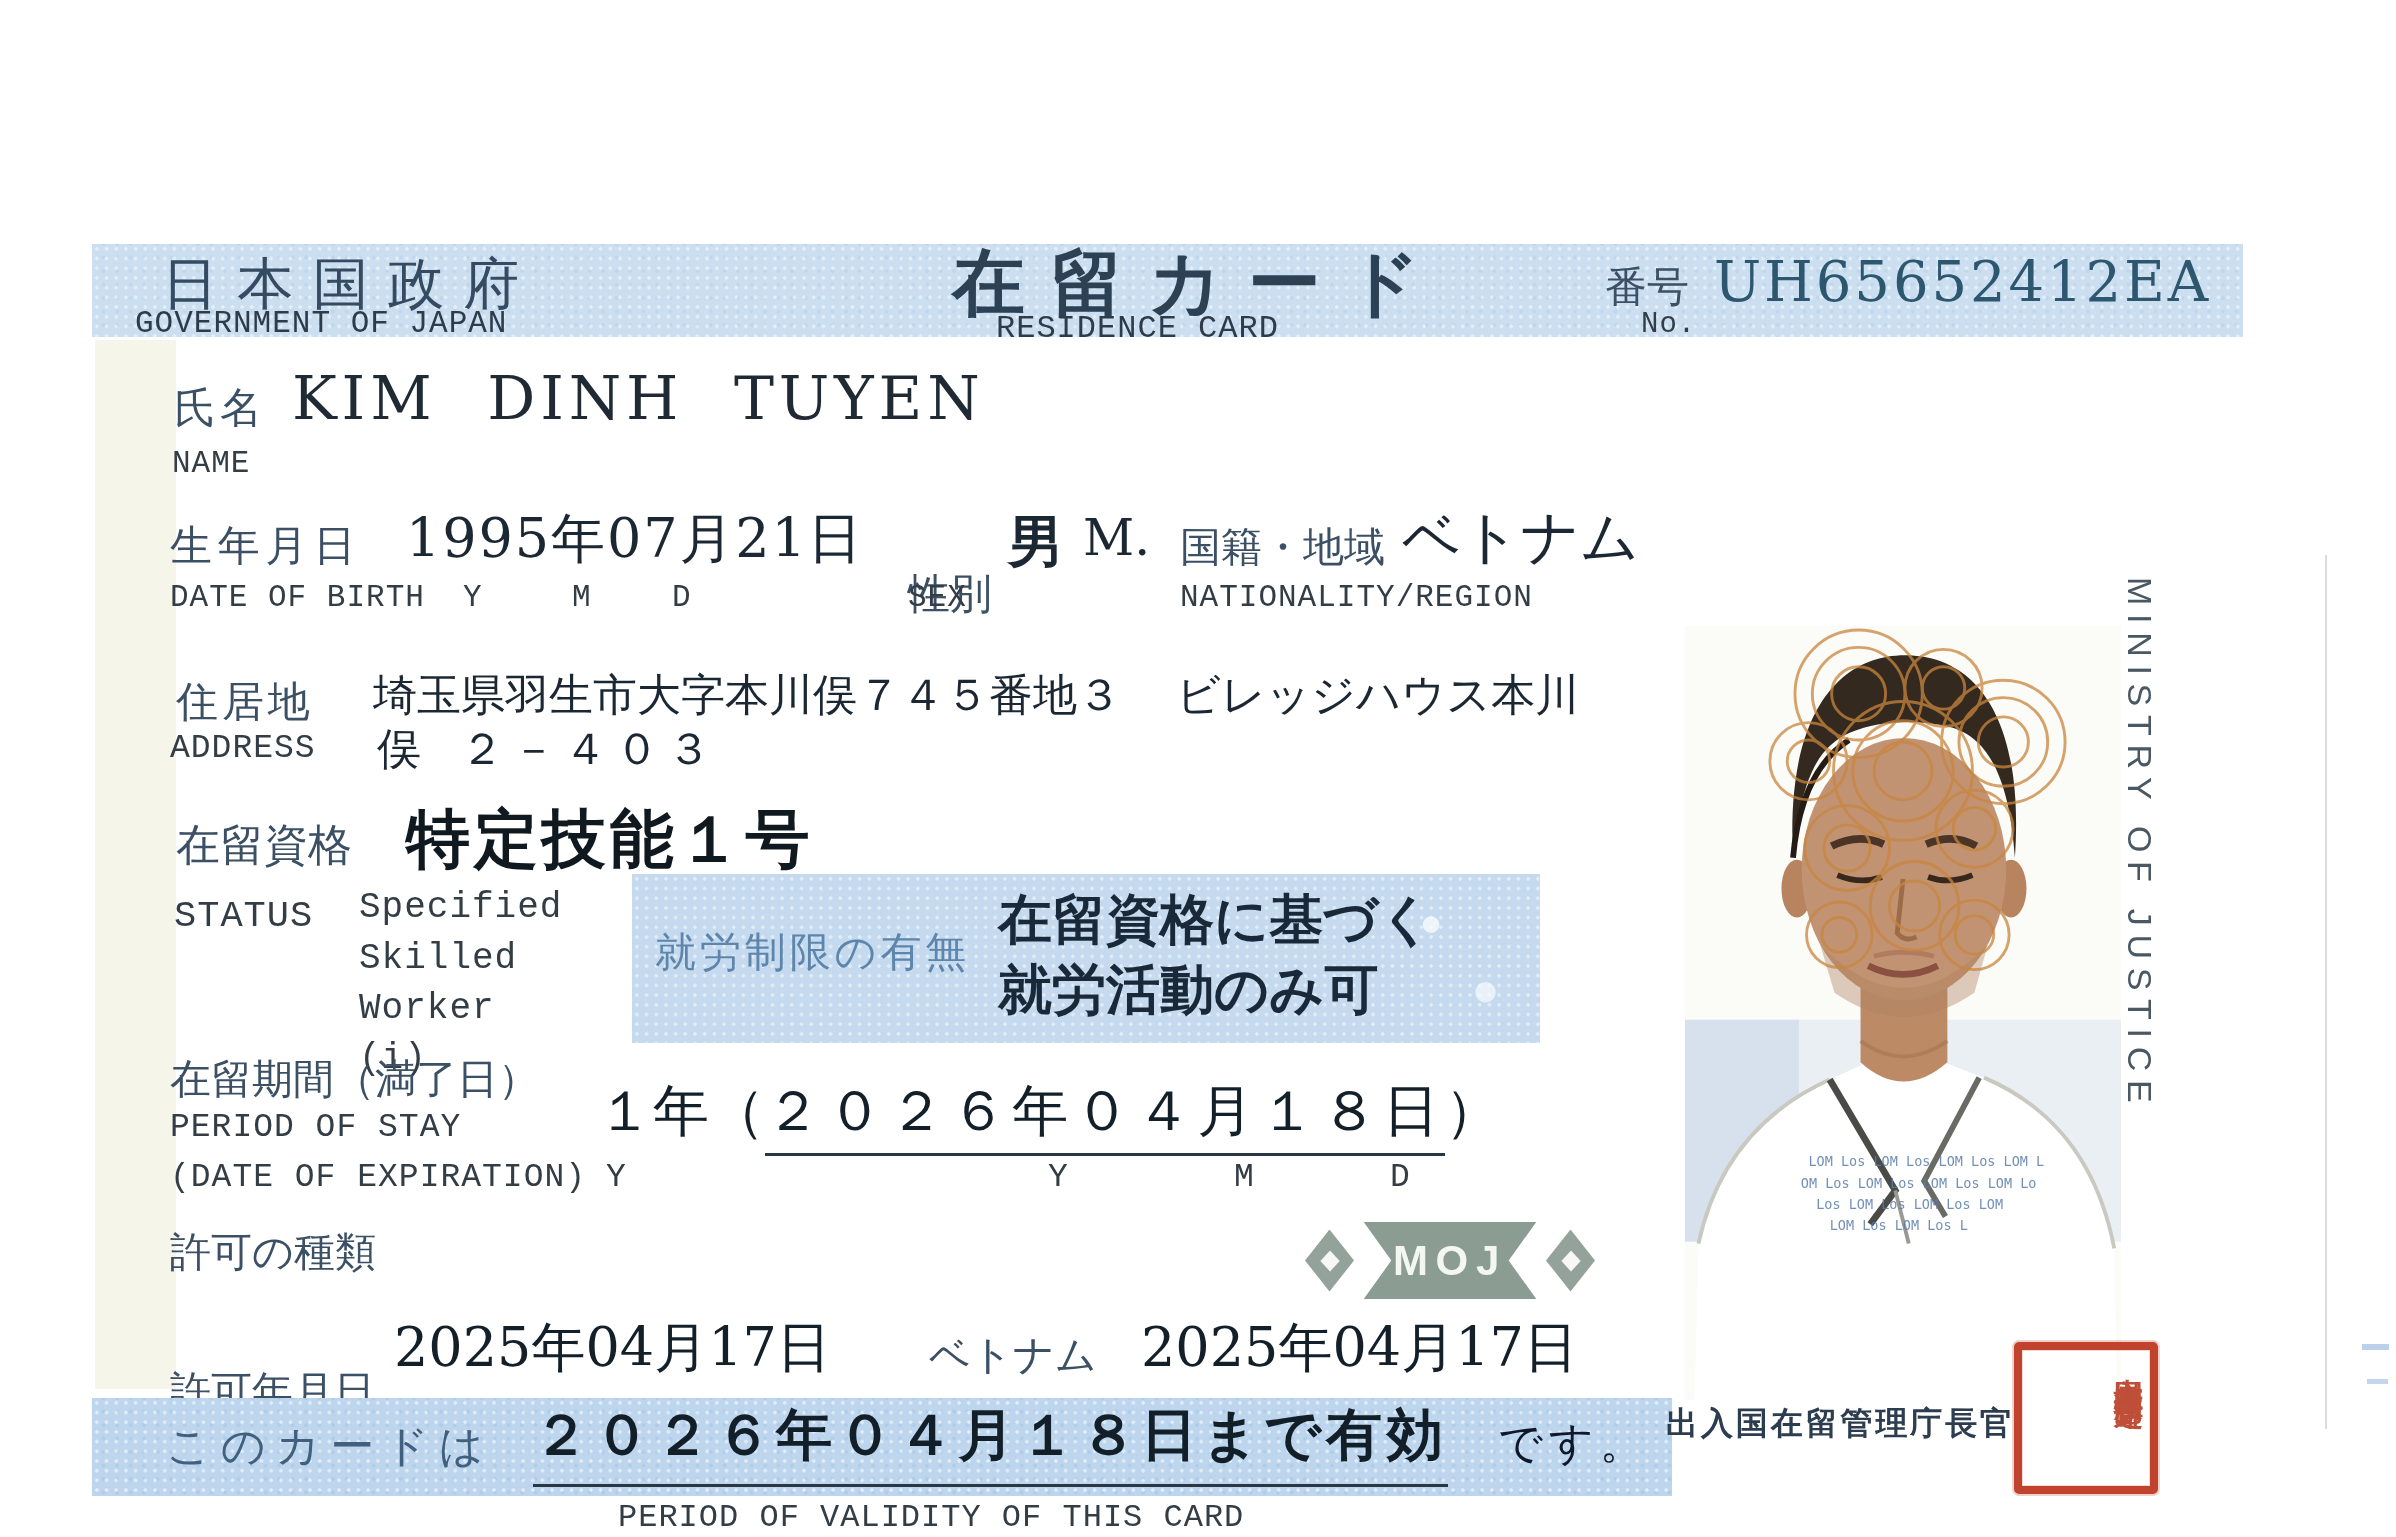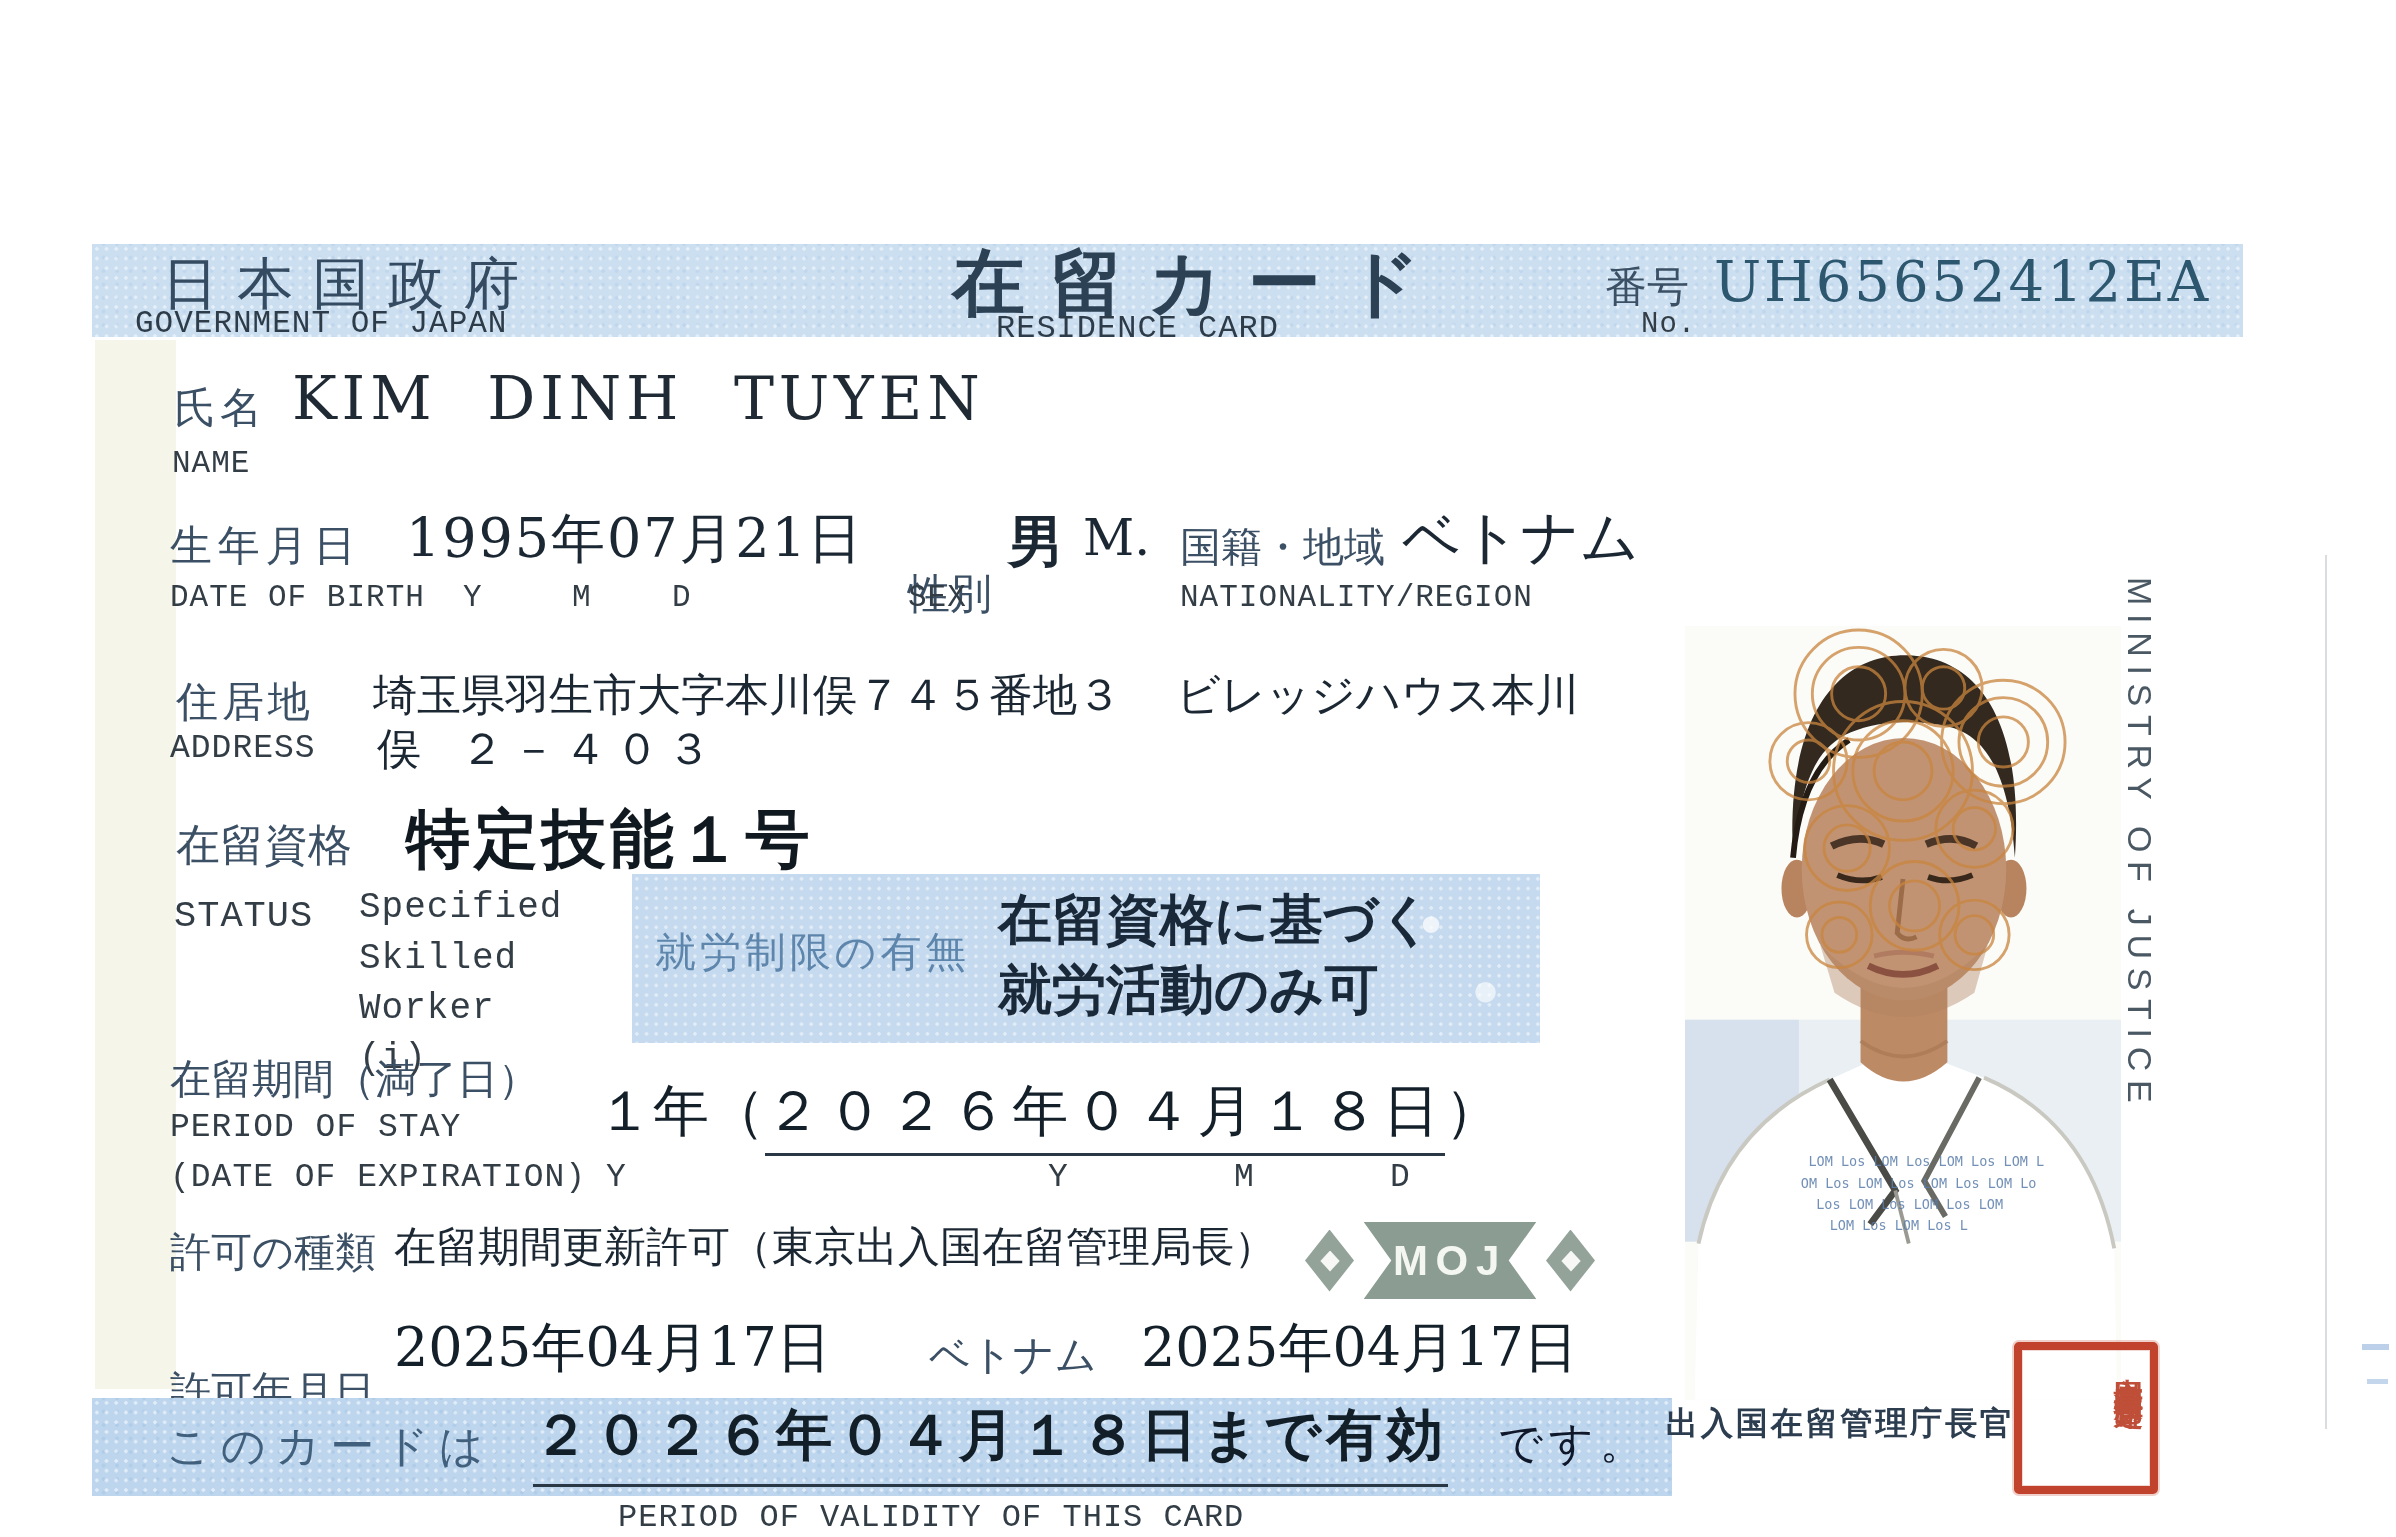--- a/index.html
+++ b/index.html
@@ -103,21 +103,20 @@
   <div class="abs val" style="left:597px;top:1074px;font-size:56px;color:#131f29;">
     <span>１年（</span><span class="underl" style="letter-spacing:5.8px;">２０２６年０４月１８日</span><span>）</span>
   </div>
   <div class="abs en" style="left:170px;top:1159px;font-size:33px;">(DATE OF EXPIRATION)</div>
   <div class="abs en" style="left:606px;top:1159px;font-size:33px;">Y</div>
   <div class="abs en" style="left:1048px;top:1159px;font-size:33px;">Y</div>
   <div class="abs en" style="left:1234px;top:1159px;font-size:33px;">M</div>
   <div class="abs en" style="left:1390px;top:1159px;font-size:33px;">D</div>
 
   <div class="abs jp" style="left:170px;top:1225px;font-size:41px;">許可の種類</div>
-  <div class="abs val" style="left:394px;top:1219px;font-size:42px;">在留期間更新許可（東京出入国在留管理局長）</div>
 
   <div class="abs" style="left:1305px;top:1217px;width:290px;height:87px;display:flex;align-items:center;gap:9.7px;">
     <div class="moj-diamond">
         <div class="hole"></div>
       </div>
     <div class="moj-banner">
       <span>MOJ</span>
     </div>
     <div class="moj-diamond">
         <div class="hole"></div>

